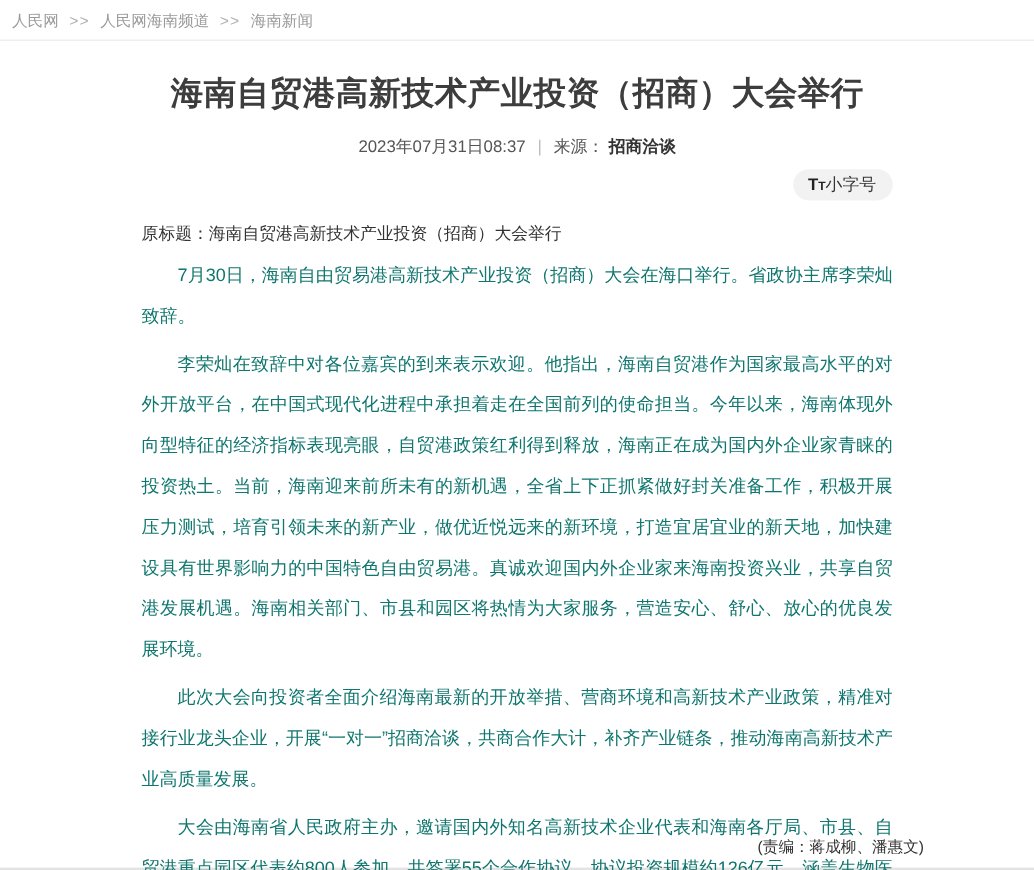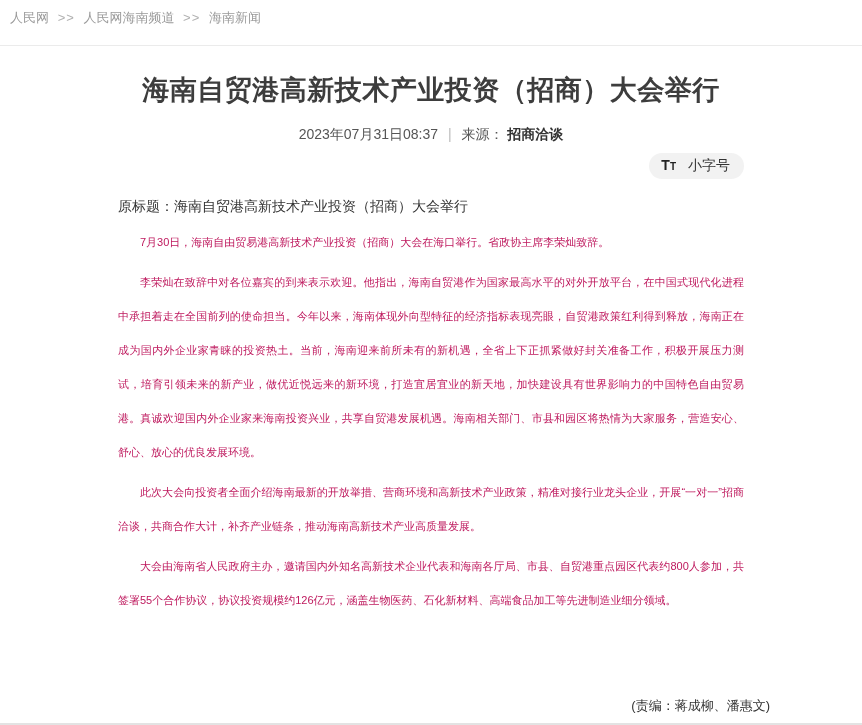--- a/index.html
+++ b/index.html
@@ -11,21 +11,21 @@
     overflow: hidden;
   }
   .page {
     width: 862px; height: 725px;
     background: #ffffff;
     border-bottom: 2px solid #e3e3e3;
     position: relative;
   }
   
   .breadcrumb-bar {
-    height: 46px;
+    height: 34px;
     padding: 9px 0 13px 10px;
     border-bottom: 1px solid #ebebeb;
     font-size: 13px;
     color: #9a9a9a;
     white-space: nowrap;
   }
   .crumb { color: #9a9a9a; text-decoration: none; cursor: pointer; }
   .crumb-sep { color: #b0b0b0; margin: 0 5px; letter-spacing: 1px; }
   
   .content {
@@ -66,34 +66,34 @@
     display: inline-flex;
     align-items: baseline;
     background: #f2f2f2;
     border-radius: 13px;
     padding: 3px 14px 4px 12px;
     font-size: 14px;
     color: #333333;
     cursor: pointer;
     line-height: 18px;
   }
-  .tt-icon { margin-right: 12px; font-weight: 700; color: #222; }
+  .tt-icon { margin-right: 0; font-weight: 700; color: #222; }
   .tt-big { font-size: 14px; }
   .tt-small { font-size: 10px; }
   
   .original-title {
     margin-top: 16px;
     font-size: 14px;
     color: #333333;
     line-height: 22px;
   }
   .article-body { margin-top: 8px; }
   .article-body p {
-    font-size: 11px;
-    color: #be185d;
+    font-size: 15px;
+    color: #0f766e;
     line-height: 34px;
     text-indent: 2em;
     text-align: justify;
     margin-bottom: 6px;
   }
   .editor-note {
     position: absolute;
     right: 92px;
     top: 697px;
     font-size: 13px;

